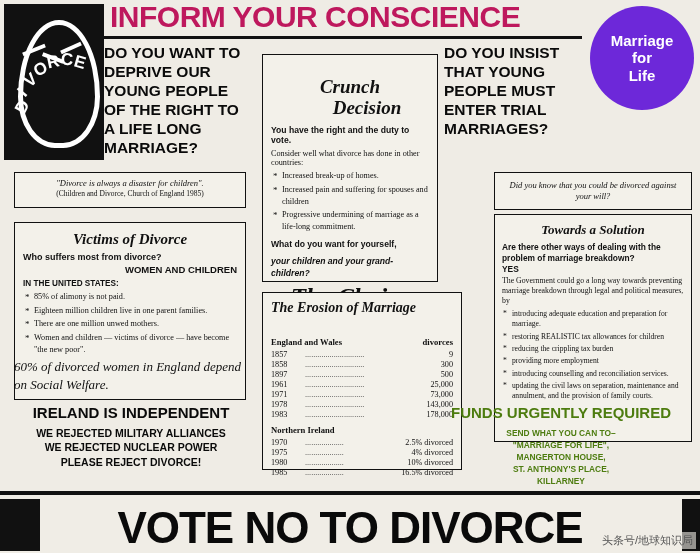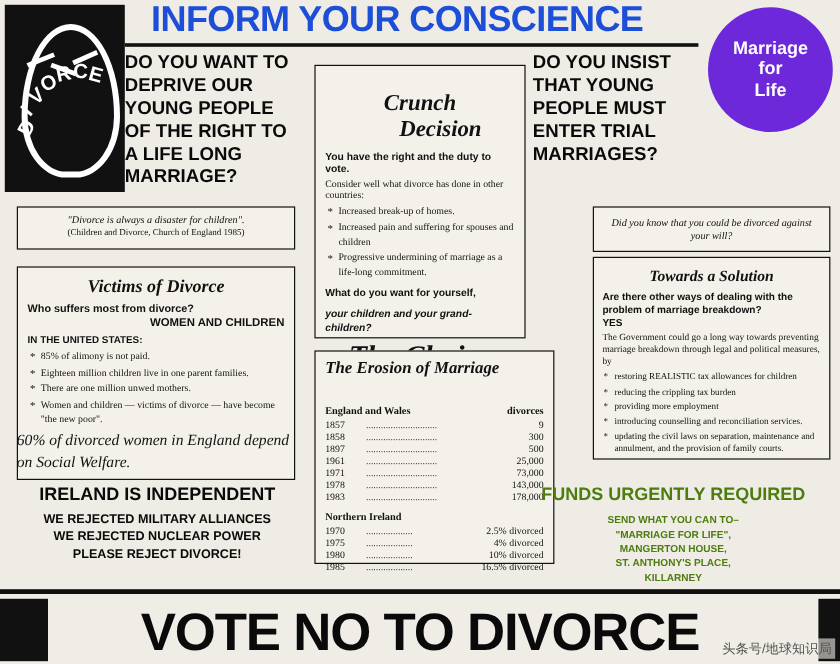--- a/index.html
+++ b/index.html
@@ -11,27 +11,27 @@
     overflow:hidden;
     position:relative;
   }
   .poster{
     position:absolute;inset:0;
     background:#efece5;
     filter:none;
   }
   
   .headline{
-    position:absolute;left:96px;top:2px;width:470px;
-    text-align:center;
+    position:absolute;left:110px;top:2px;width:470px;
+    text-align:left;
     font-family:"Liberation Sans", sans-serif;
     font-weight:bold;
     font-size:30px;
     letter-spacing:-0.5px;
-    color:#1d4ed8;
+    color:#be185d;
     line-height:1;
   }
   .headline-rule{
     position:absolute;left:104px;top:36px;width:478px;height:3px;background:#111;
   }
   
   .egg-box{
     position:absolute;left:4px;top:4px;width:100px;height:156px;
     background:#111;
   }
@@ -132,21 +132,21 @@
   }
   .tbl{width:100%;border-collapse:collapse;font-size:8.2px;}
   .tbl td{padding:0.5px 0;vertical-align:bottom;}
   .tbl .yr{width:34px;font-family:"Liberation Serif",serif;}
   .tbl .dots{color:#333;overflow:hidden;white-space:nowrap;}
   .tbl .val{text-align:right;width:52px;}
   .reg{font-family:"Liberation Serif", serif;font-weight:bold;font-size:8.6px;margin:15px 0 2px;}
   .reg-row{display:flex;justify-content:space-between;font-size:8.4px;}
   
   .solution{
-    left:494px;top:214px;width:198px;height:169px;padding:6px 7px;
+    left:494px;top:214px;width:198px;height:228px;padding:6px 7px;
   }
   .solution h2{
     margin:1px 0 4px;text-align:center;
     font-family:"Liberation Serif", serif;font-style:italic;font-weight:bold;font-size:13px;
   }
   .solution .q{font-family:"Liberation Sans", sans-serif;font-weight:bold;font-size:8.4px;line-height:1.25;}
   .solution .yes{font-family:"Liberation Sans", sans-serif;font-weight:bold;font-size:8.4px;margin:1px 0 2px;}
   .solution p{margin:0 0 3px;font-size:7.8px;line-height:1.3;}
   .solution ul{list-style:none;margin:0;padding:0;}
   .solution ul li{position:relative;padding-left:10px;font-size:7.6px;line-height:1.3;margin-bottom:2.5px;}
@@ -328,20 +328,21 @@
     </tbody>
       </table>
   </div>
 
   <div class="box solution">
     <h2>Towards a Solution</h2>
     <div class="q">Are there other ways of dealing with the problem of marriage breakdown?</div>
     <div class="yes">YES</div>
     <p>The Government could go a long way towards preventing marriage breakdown through legal and political measures, by</p>
     <ul>
+      <li>introducing adequate education and preparation for marriage.</li>
       <li>restoring REALISTIC tax allowances for children</li>
       <li>reducing the crippling tax burden</li>
       <li>providing more employment</li>
       <li>introducing counselling and reconciliation services.</li>
       <li>updating the civil laws on separation, maintenance and annulment, and the provision of family courts.</li>
     </ul>
   </div>
 
   <div class="ireland">
     <div class="l1">IRELAND IS INDEPENDENT</div>

